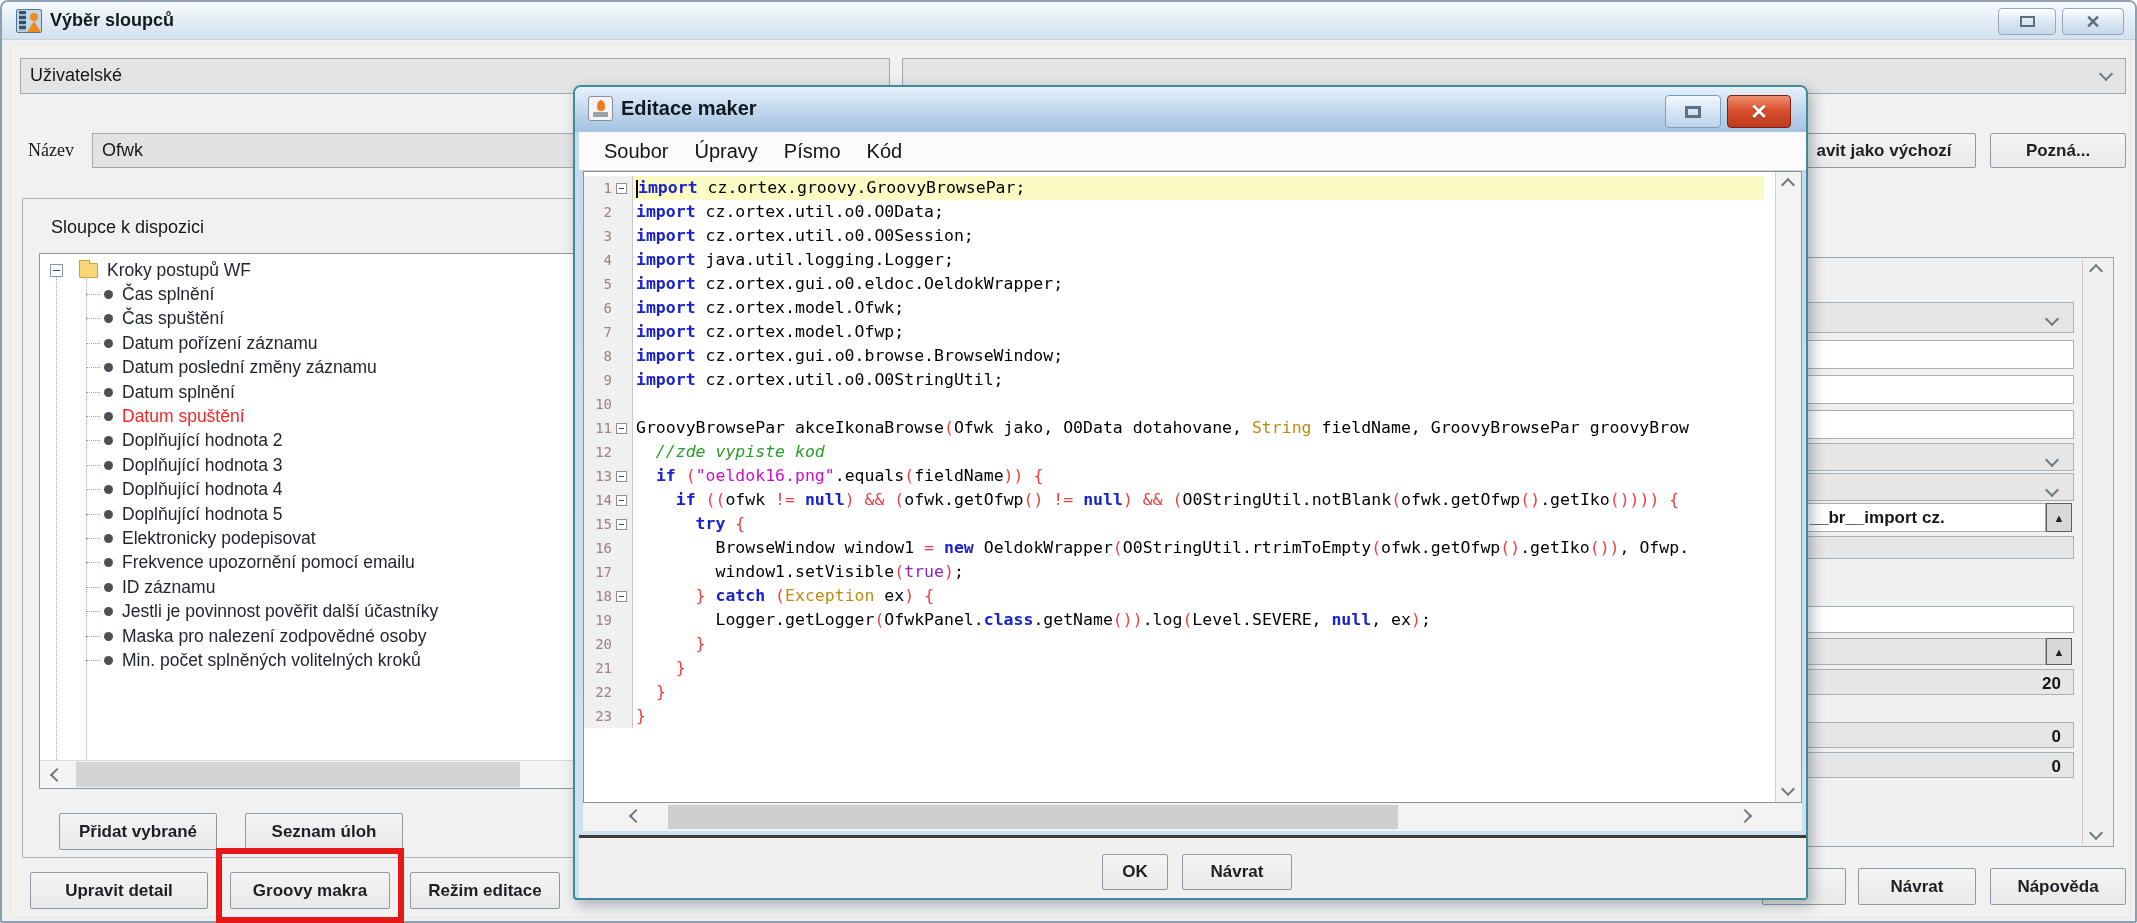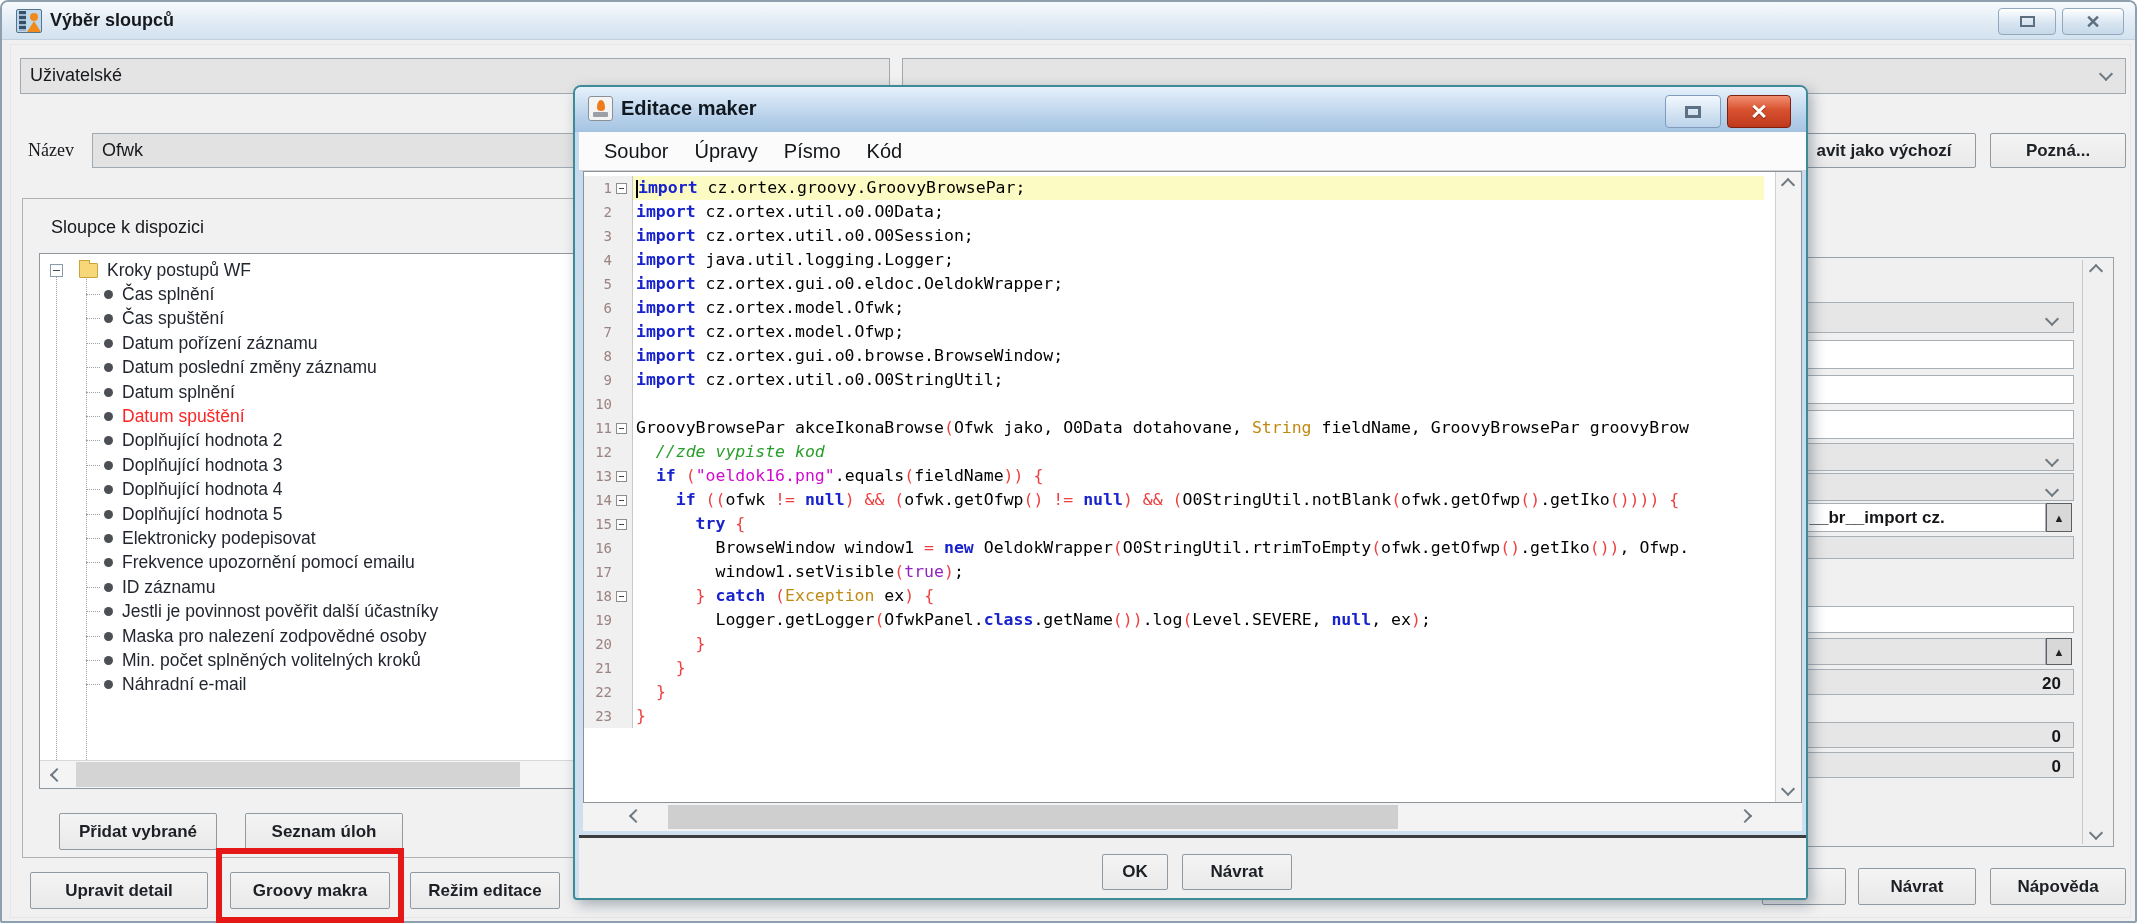--- a/index.html
+++ b/index.html
@@ -277,25 +277,20 @@
             <div class="trow" data-interactable="true">
               <span class="dash" data-interactable="false"></span>
               <span class="bullet" data-interactable="false"></span>
               <span class="tlabel" data-interactable="false">Maska pro nalezení zodpovědné osoby</span>
             </div>
             <div class="trow" data-interactable="true">
               <span class="dash" data-interactable="false"></span>
               <span class="bullet" data-interactable="false"></span>
               <span class="tlabel" data-interactable="false">Min. počet splněných volitelných kroků</span>
             </div>
-            <div class="trow" data-interactable="true">
-              <span class="dash" data-interactable="false"></span>
-              <span class="bullet" data-interactable="false"></span>
-              <span class="tlabel" data-interactable="false">Náhradní e-mail</span>
-            </div>
           </div>
         <span class="root-extra" data-interactable="false">Ofw</span>
         <div class="hscroll" data-interactable="true">
           <span class="larr" data-interactable="true">
               <span class="chev left"></span>
             </span>
           <span class="thumb" style="width:444px;" data-interactable="true"></span>
         </div>
       </div>
       <div class="btn" style="left:36px; top:614px; width:158px; height:37px;" data-interactable="true">

